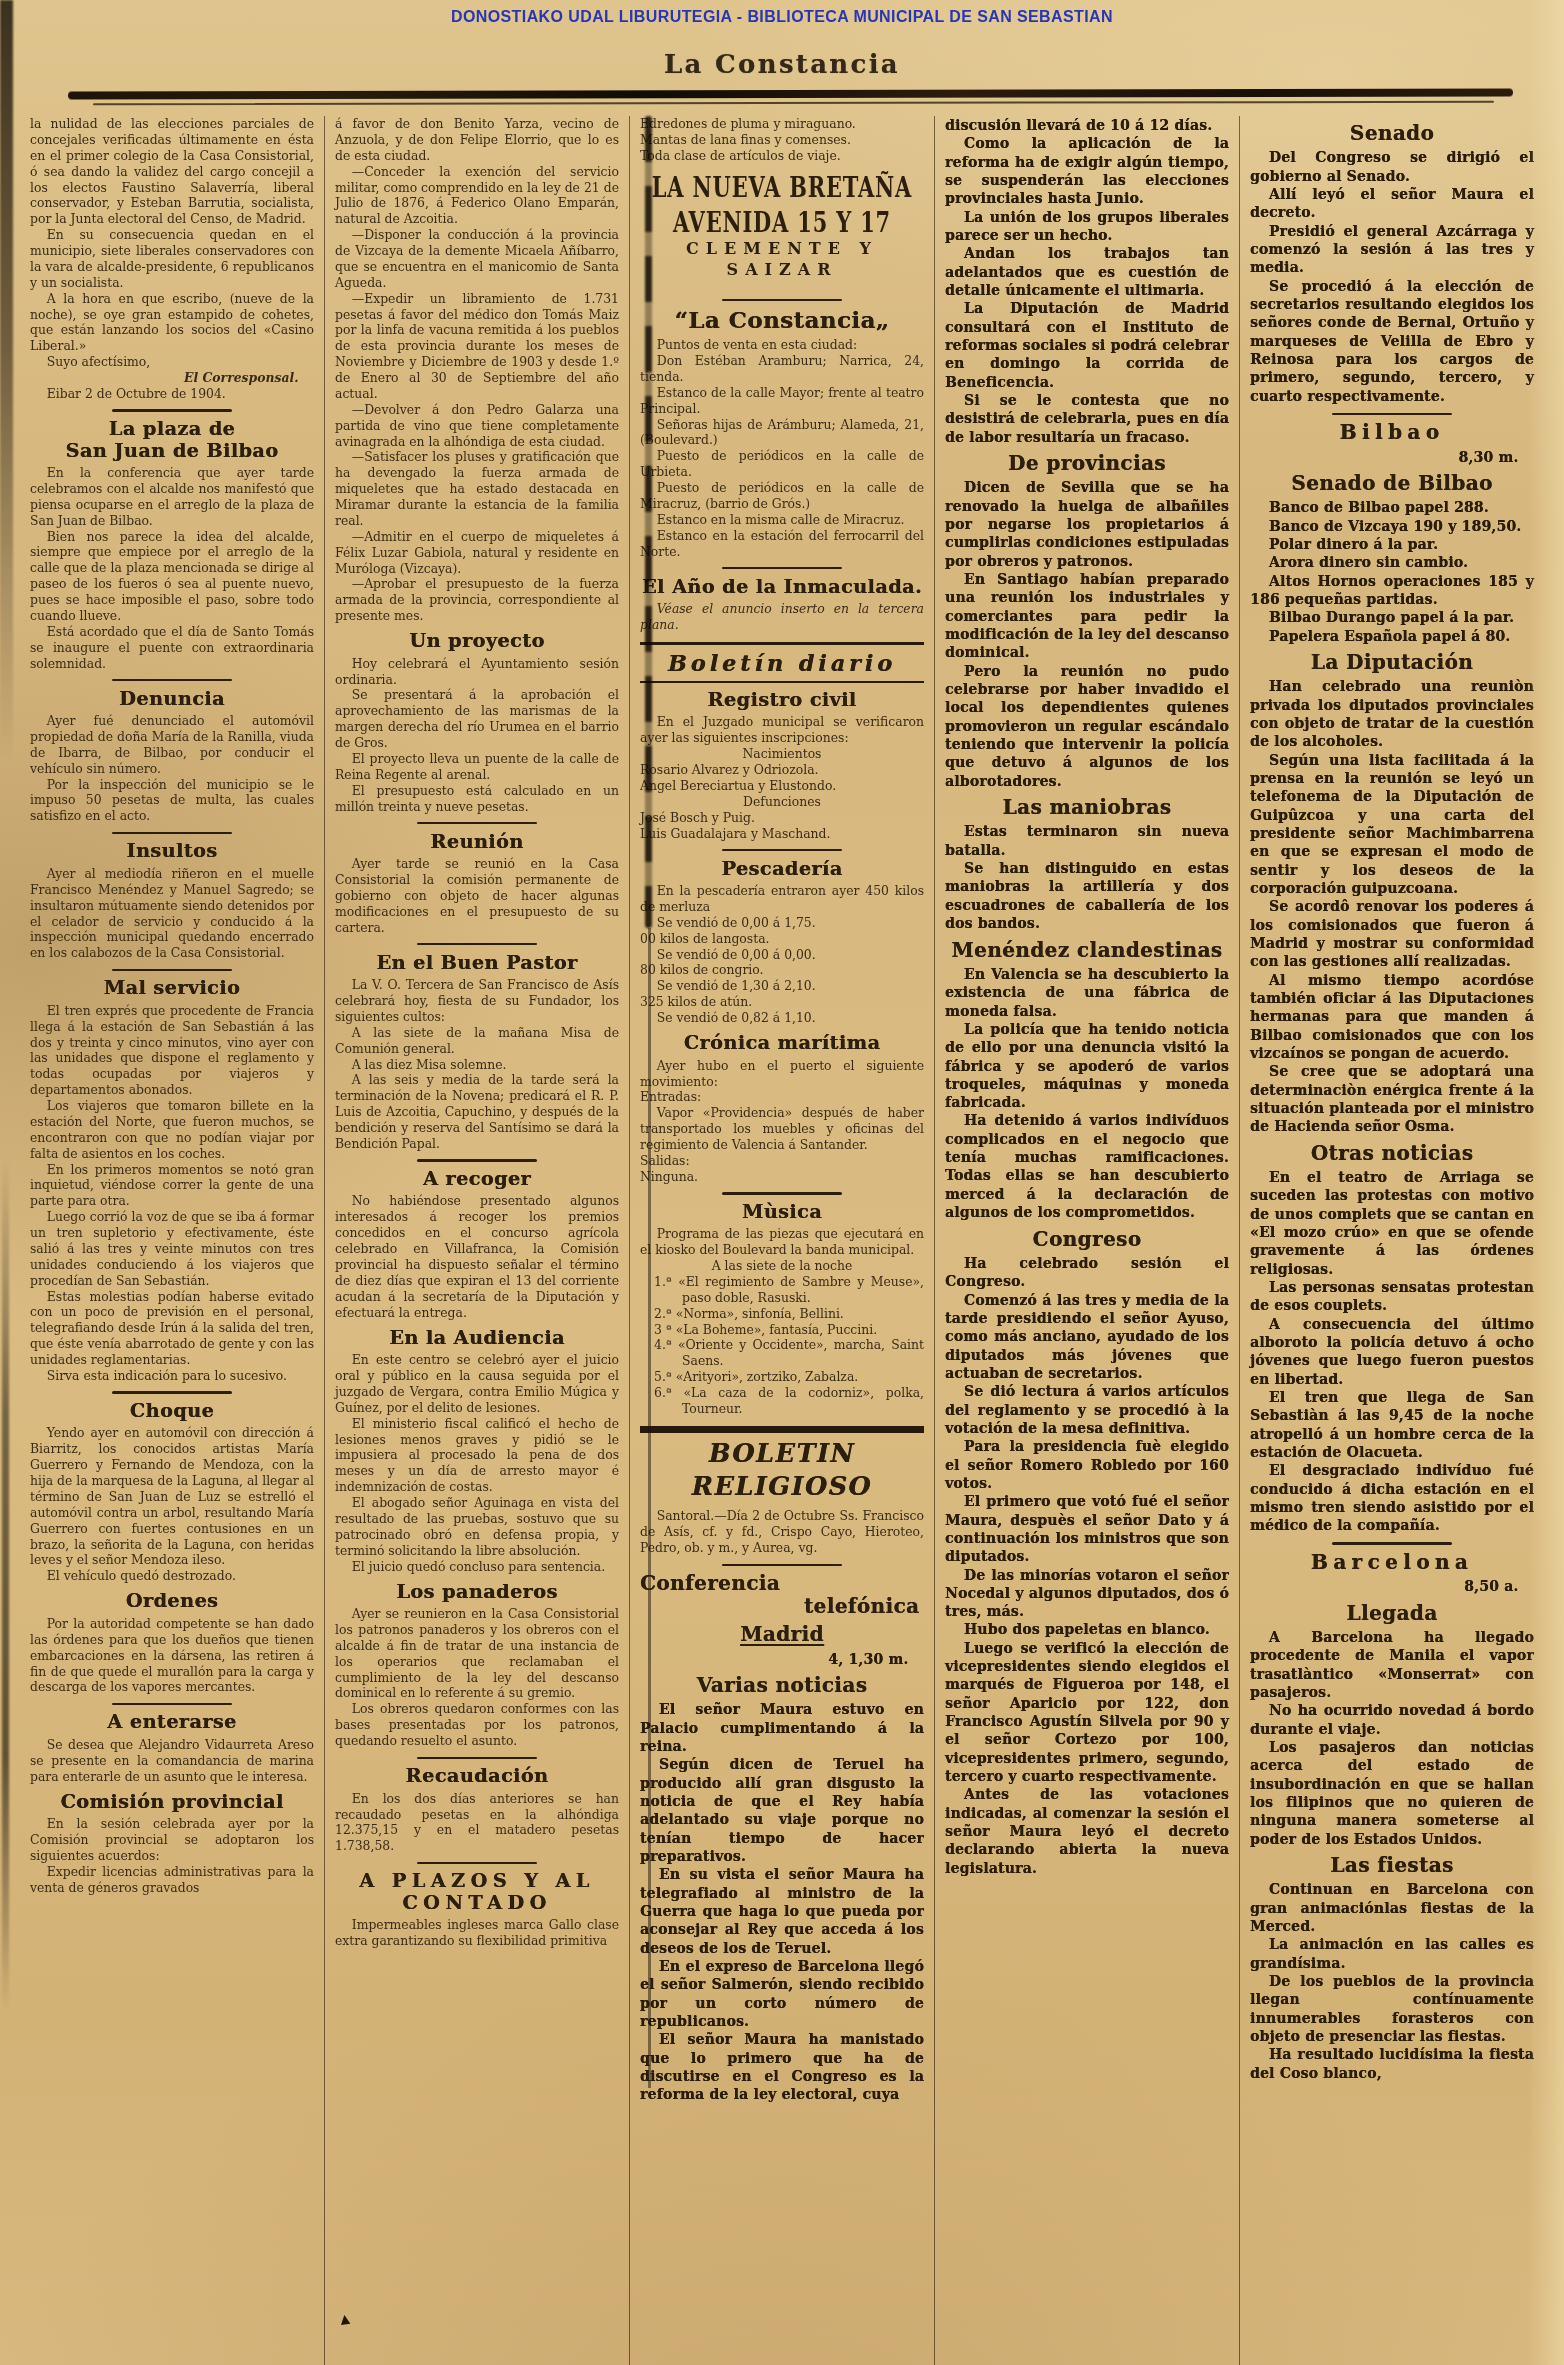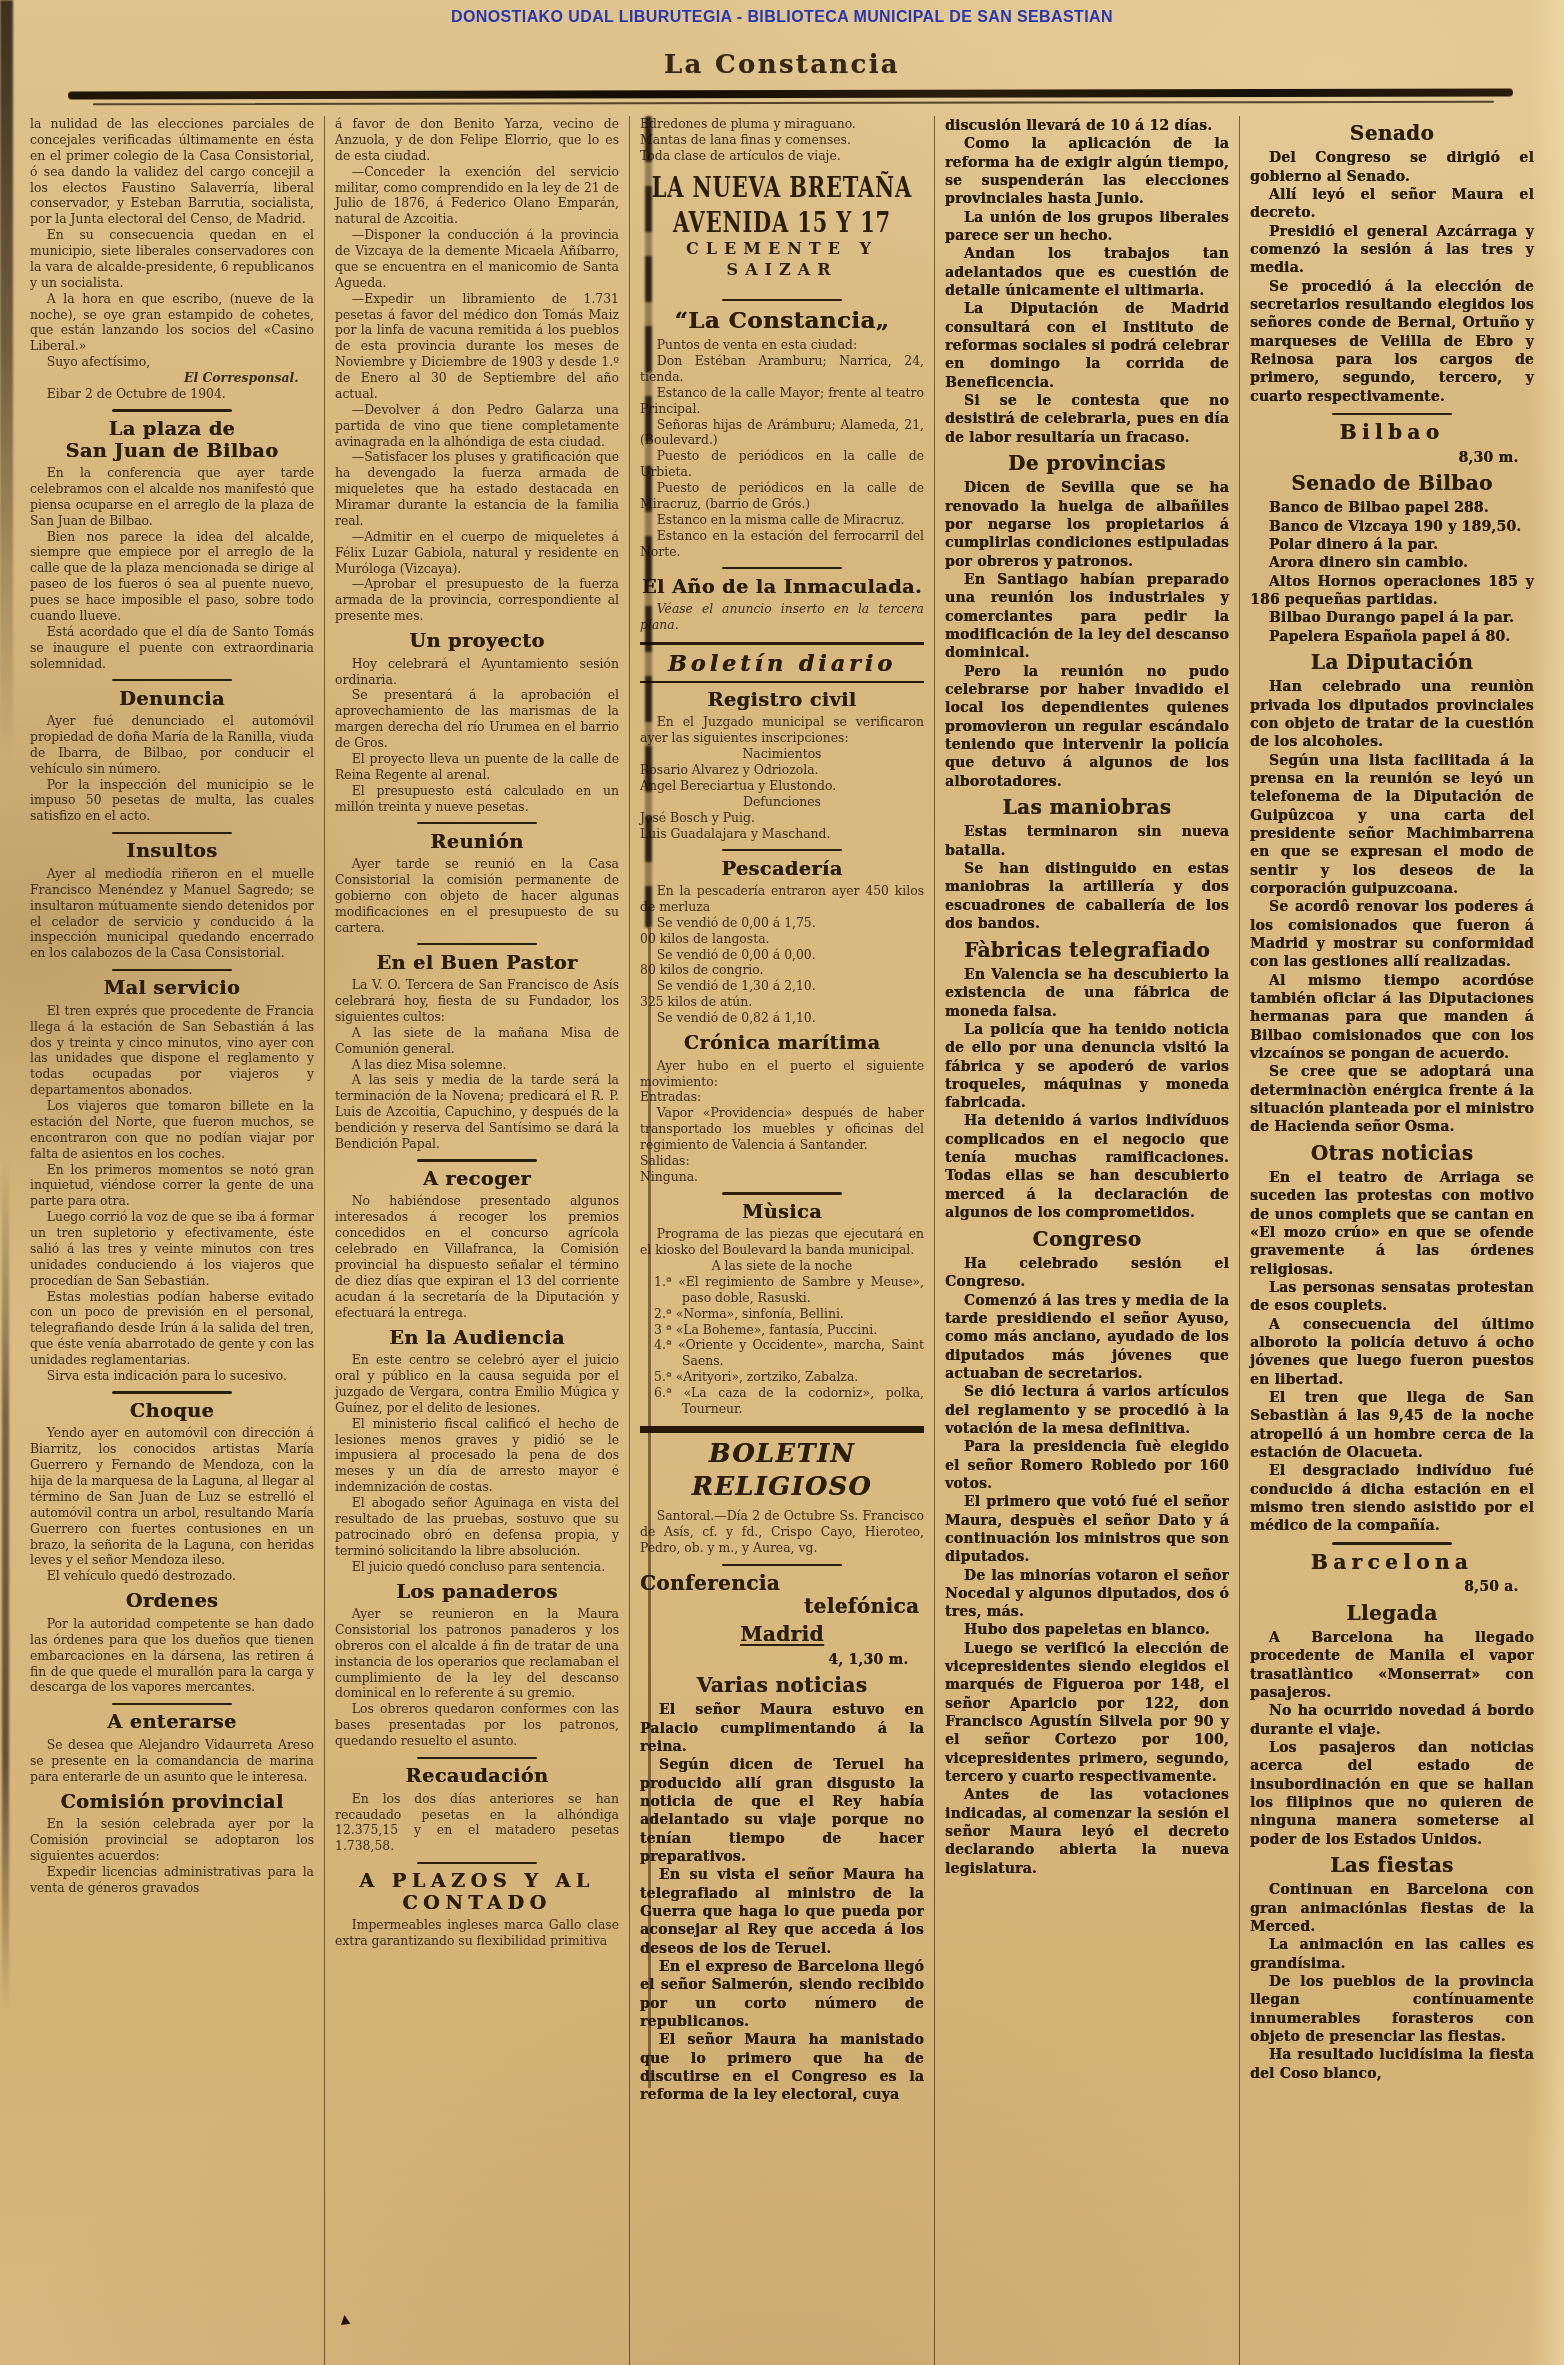--- a/index.html
+++ b/index.html
@@ -147,21 +147,21 @@
       <div class="blk p">A las seis y media de la tarde será la terminación de la Novena; predicará el R. P. Luis de Azcoitia, Capuchino, y después de la bendición y reserva del Santísimo se dará la Bendición Papal.</div>
       <div class="blk rule"></div>
       <div class="blk head">A recoger</div>
       <div class="blk p">No habiéndose presentado algunos interesados á recoger los premios concedidos en el concurso agrícola celebrado en Villafranca, la Comisión provincial ha dispuesto señalar el término de diez días que expiran el 13 del corriente acudan á la secretaría de la Diputación y efectuará la entrega.</div>
       <div class="blk head">En la Audiencia</div>
       <div class="blk p">En este centro se celebró ayer el juicio oral y público en la causa seguida por el juzgado de Vergara, contra Emilio Múgica y Guínez, por el delito de lesiones.</div>
       <div class="blk p">El ministerio fiscal calificó el hecho de lesiones menos graves y pidió se le impusiera al procesado la pena de dos meses y un día de arresto mayor é indemnización de costas.</div>
       <div class="blk p">El abogado señor Aguinaga en vista del resultado de las pruebas, sostuvo que su patrocinado obró en defensa propia, y terminó solicitando la libre absolución.</div>
       <div class="blk p">El juicio quedó concluso para sentencia.</div>
       <div class="blk head">Los panaderos</div>
-      <div class="blk p">Ayer se reunieron en la Maura Consistorial los patronos panaderos y los obreros con el alcalde á fin de tratar de una instancia de los operarios que reclamaban el cumplimiento de la ley del descanso dominical en lo referente á su gremio.</div>
+      <div class="blk p">Ayer se reunieron en la Casa Consistorial los patronos panaderos y los obreros con el alcalde á fin de tratar de una instancia de los operarios que reclamaban el cumplimiento de la ley del descanso dominical en lo referente á su gremio.</div>
       <div class="blk p">Los obreros quedaron conformes con las bases presentadas por los patronos, quedando resuelto el asunto.</div>
       <div class="blk rule"></div>
       <div class="blk head">Recaudación</div>
       <div class="blk p">En los dos días anteriores se han recaudado pesetas en la alhóndiga 12.375,15 y en el matadero pesetas 1.738,58.</div>
       <div class="blk rule"></div>
       <div class="blk head sp">A PLAZOS Y AL CONTADO</div>
       <div class="blk p">Impermeables ingleses marca Gallo clase extra garantizando su flexibilidad primitiva</div>
     </div>
   <div class="col">
       <div class="blk pc">Edredones de pluma y miraguano.</div>
@@ -238,21 +238,21 @@
       <div class="blk p b">Andan los trabajos tan adelantados que es cuestión de detalle únicamente el ultimaria.</div>
       <div class="blk p b">La Diputación de Madrid consultará con el Instituto de reformas sociales si podrá celebrar en domingo la corrida de Beneficencia.</div>
       <div class="blk p b">Si se le contesta que no desistirá de celebrarla, pues en día de labor resultaría un fracaso.</div>
       <div class="blk head b">De provincias</div>
       <div class="blk p b">Dicen de Sevilla que se ha renovado la huelga de albañiles por negarse los propietarios á cumplirlas condiciones estipuladas por obreros y patronos.</div>
       <div class="blk p b">En Santiago habían preparado una reunión los industriales y comerciantes para pedir la modificación de la ley del descanso dominical.</div>
       <div class="blk p b">Pero la reunión no pudo celebrarse por haber invadido el local los dependientes quienes promovieron un regular escándalo teniendo que intervenir la policía que detuvo á algunos de los alborotadores.</div>
       <div class="blk head b">Las maniobras</div>
       <div class="blk p b">Estas terminaron sin nueva batalla.</div>
       <div class="blk p b">Se han distinguido en estas maniobras la artillería y dos escuadrones de caballería de los dos bandos.</div>
-      <div class="blk head b">Fàbricas telegrafiado</div>
+      <div class="blk head b">Menéndez clandestinas</div>
       <div class="blk p b">En Valencia se ha descubierto la existencia de una fábrica de moneda falsa.</div>
       <div class="blk p b">La policía que ha tenido noticia de ello por una denuncia visitó la fábrica y se apoderó de varios troqueles, máquinas y moneda fabricada.</div>
       <div class="blk p b">Ha detenido á varios indivíduos complicados en el negocio que tenía muchas ramificaciones. Todas ellas se han descubierto merced á la declaración de algunos de los comprometidos.</div>
       <div class="blk head b">Congreso</div>
       <div class="blk p b">Ha celebrado sesión el Congreso.</div>
       <div class="blk p b">Comenzó á las tres y media de la tarde presidiendo el señor Ayuso, como más anciano, ayudado de los diputados más jóvenes que actuaban de secretarios.</div>
       <div class="blk p b">Se dió lectura á varios artículos del reglamento y se procedió à la votación de la mesa definitiva.</div>
       <div class="blk p b">Para la presidencia fuè elegido el señor Romero Robledo por 160 votos.</div>
       <div class="blk p b">El primero que votó fué el señor Maura, despuès el señor Dato y á continuación los ministros que son diputados.</div>
       <div class="blk p b">De las minorías votaron el señor Nocedal y algunos diputados, dos ó tres, más.</div>

